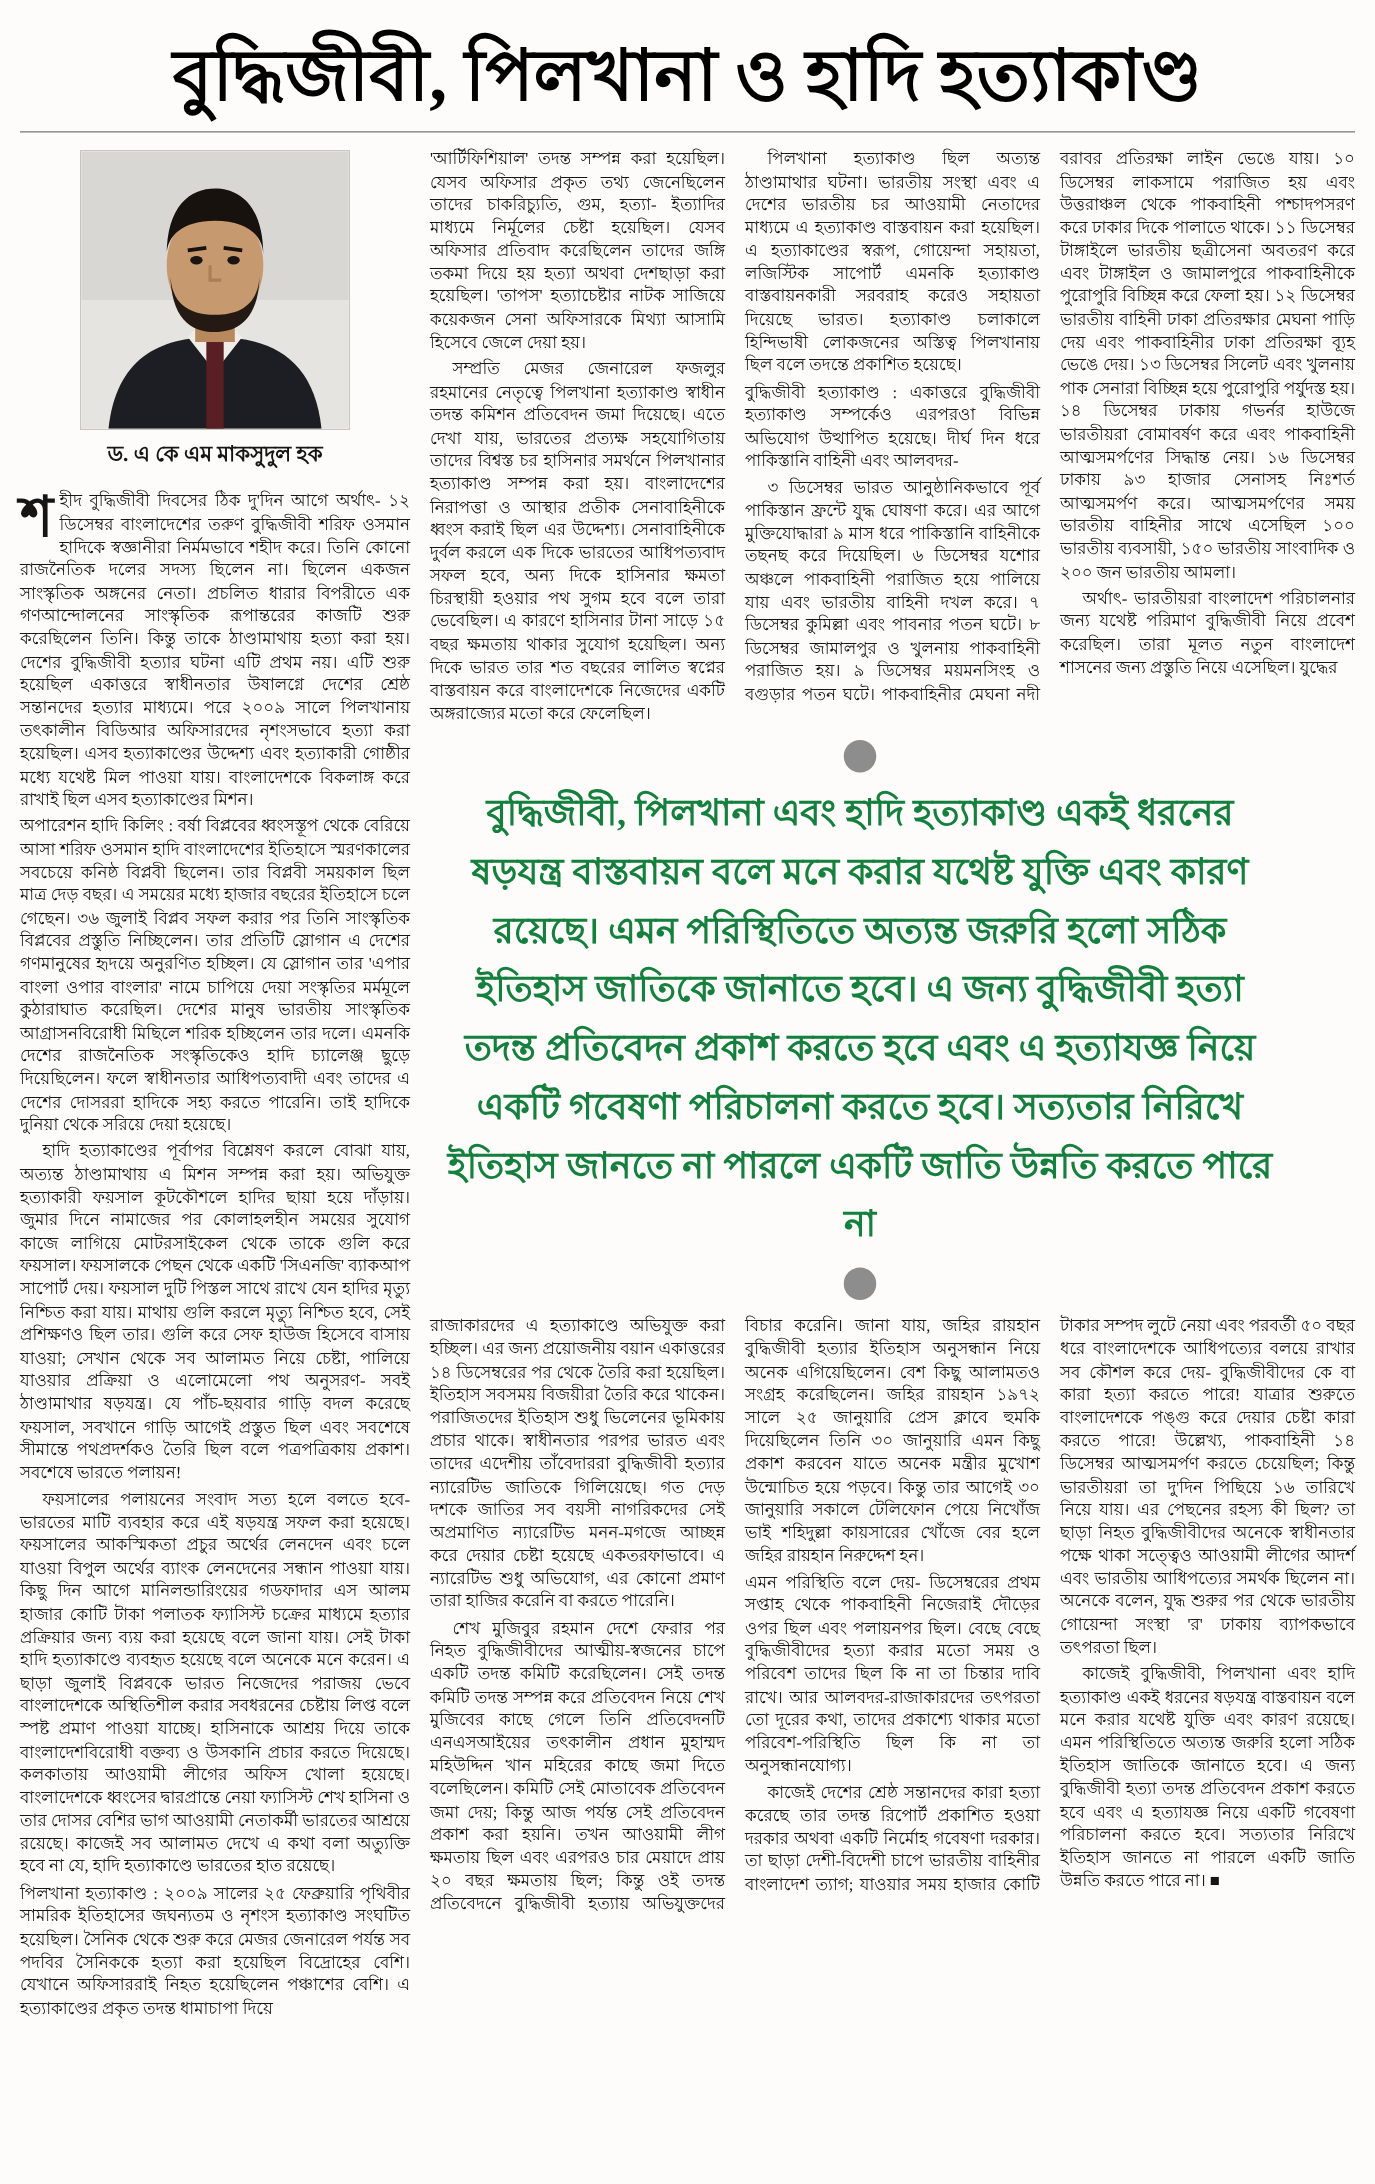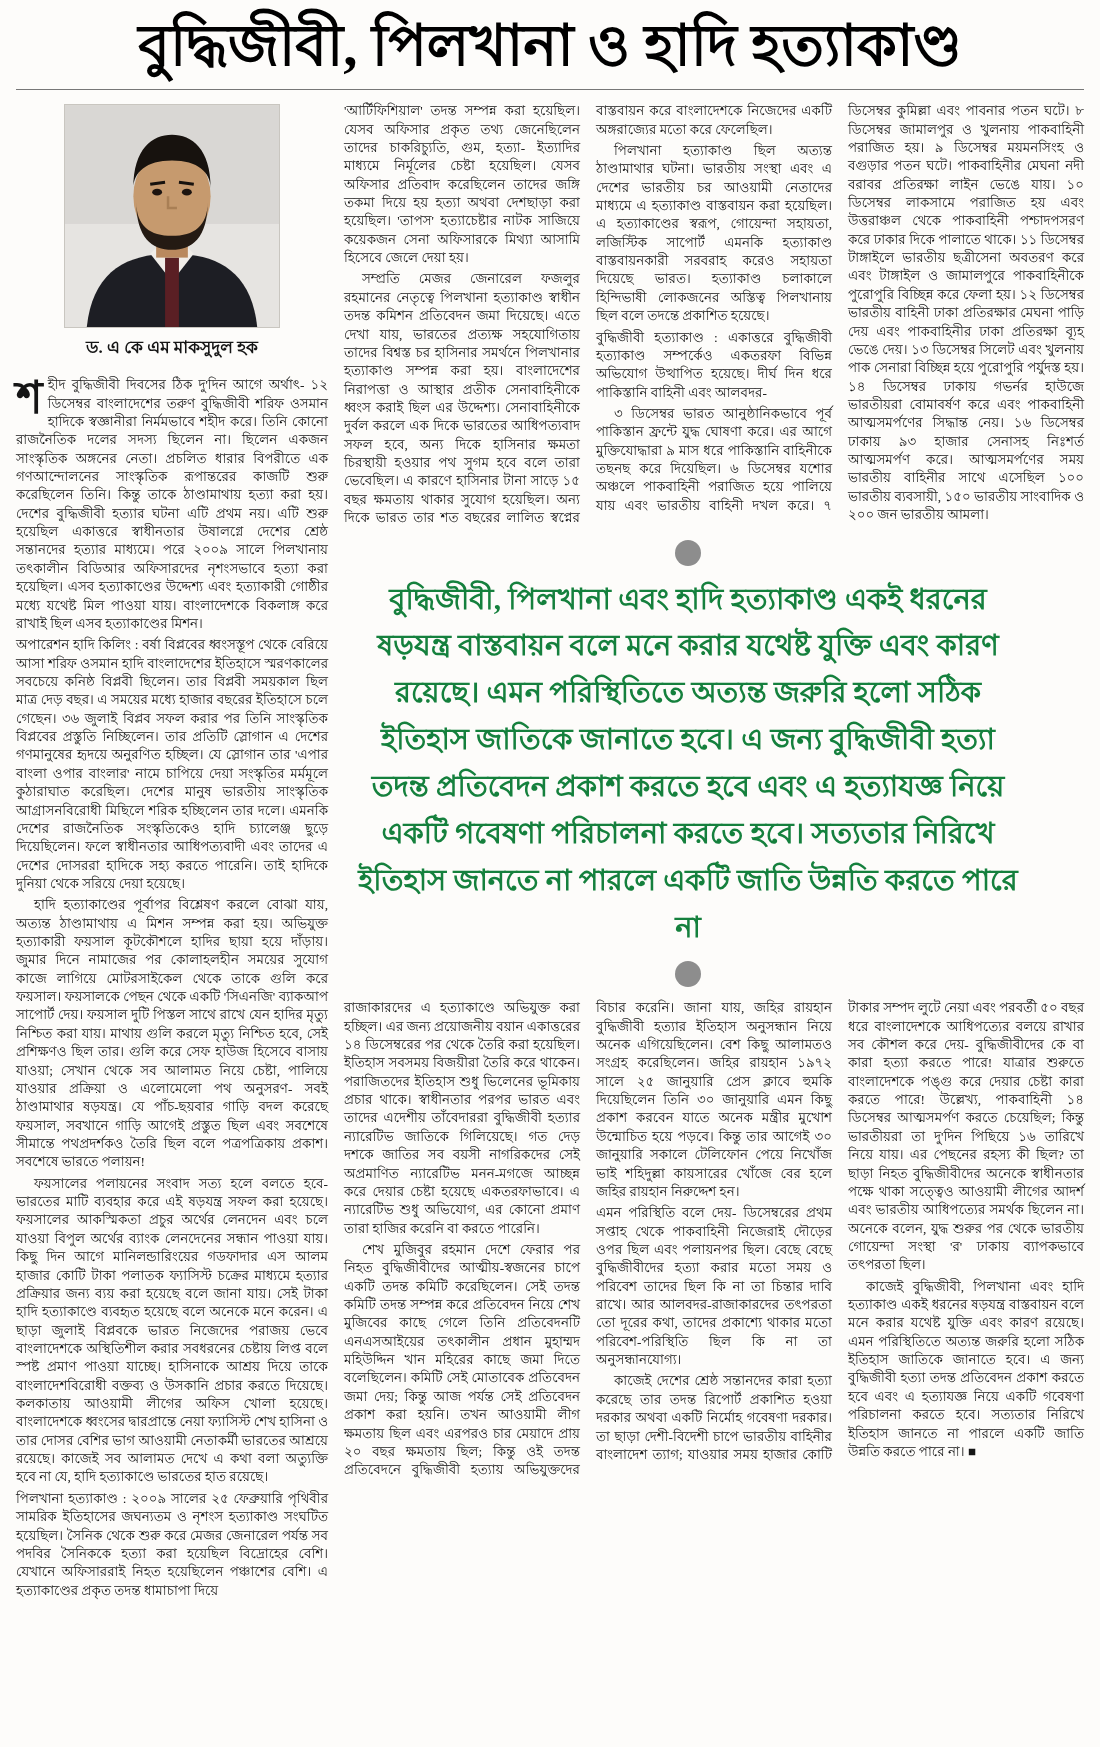--- a/index.html
+++ b/index.html
@@ -1,21 +1,21 @@
 <!DOCTYPE html>
 <html><head>
 <meta charset="utf-8">
 <style>
   * { box-sizing: border-box; }
   html, body { margin: 0; padding: 0; background: #ffffff; }
   .page {
     width: 1100px;
     min-height: 1747px;
     margin: 0 auto;
-    padding: 10px 16px 18px;
+    padding: 26px 16px 18px;
     background: #fdfcfa;
     font-family: "Liberation Serif", "DejaVu Serif", serif;
     color: #151515;
   }
   .headline {
     font-size: 57px;
     font-weight: bold;
     text-align: center;
     line-height: 1.18;
     margin: 2px 0 10px;
@@ -138,22 +138,23 @@
 
       <p class="flush"><span class="subhead">পিলখানা হত্যাকাণ্ড :</span> <span>২০০৯ সালের ২৫ ফেব্রুয়ারি পৃথিবীর সামরিক ইতিহাসের জঘন্যতম ও নৃশংস হত্যাকাণ্ড সংঘটিত হয়েছিল। সৈনিক থেকে শুরু করে মেজর জেনারেল পর্যন্ত সব পদবির সৈনিককে হত্যা করা হয়েছিল বিদ্রোহের বেশি। যেখানে অফিসাররাই নিহত হয়েছিলেন পঞ্চাশের বেশি। এ হত্যাকাণ্ডের প্রকৃত তদন্ত ধামাচাপা দিয়ে</span></p>
     </div>
 
     <div class="col-right">
 
       <div class="cols3 bodytext">
         <p class="flush"><span>'আর্টিফিশিয়াল' তদন্ত সম্পন্ন করা হয়েছিল। যেসব অফিসার প্রকৃত তথ্য জেনেছিলেন তাদের চাকরিচ্যুতি, গুম, হত্যা- ইত্যাদির মাধ্যমে নির্মূলের চেষ্টা হয়েছিল। যেসব অফিসার প্রতিবাদ করেছিলেন তাদের জঙ্গি তকমা দিয়ে হয় হত্যা অথবা দেশছাড়া করা হয়েছিল। 'তাপস' হত্যাচেষ্টার নাটক সাজিয়ে কয়েকজন সেনা অফিসারকে মিথ্যা আসামি হিসেবে জেলে দেয়া হয়।</span></p>
         <p><span>সম্প্রতি মেজর জেনারেল ফজলুর রহমানের নেতৃত্বে পিলখানা হত্যাকাণ্ড স্বাধীন তদন্ত কমিশন প্রতিবেদন জমা দিয়েছে। এতে দেখা যায়, ভারতের প্রত্যক্ষ সহযোগিতায় তাদের বিশ্বস্ত চর হাসিনার সমর্থনে পিলখানার হত্যাকাণ্ড সম্পন্ন করা হয়। বাংলাদেশের নিরাপত্তা ও আস্থার প্রতীক সেনাবাহিনীকে ধ্বংস করাই ছিল এর উদ্দেশ্য। সেনাবাহিনীকে দুর্বল করলে এক দিকে ভারতের আধিপত্যবাদ সফল হবে, অন্য দিকে হাসিনার ক্ষমতা চিরস্থায়ী হওয়ার পথ সুগম হবে বলে তারা ভেবেছিল। এ কারণে হাসিনার টানা সাড়ে ১৫ বছর ক্ষমতায় থাকার সুযোগ হয়েছিল। অন্য দিকে ভারত তার শত বছরের লালিত স্বপ্নের বাস্তবায়ন করে বাংলাদেশকে নিজেদের একটি অঙ্গরাজ্যের মতো করে ফেলেছিল।</span></p>
         <p><span>পিলখানা হত্যাকাণ্ড ছিল অত্যন্ত ঠাণ্ডামাথার ঘটনা। ভারতীয় সংস্থা এবং এ দেশের ভারতীয় চর আওয়ামী নেতাদের মাধ্যমে এ হত্যাকাণ্ড বাস্তবায়ন করা হয়েছিল। এ হত্যাকাণ্ডের স্বরূপ, গোয়েন্দা সহায়তা, লজিস্টিক সাপোর্ট এমনকি হত্যাকাণ্ড বাস্তবায়নকারী সরবরাহ করেও সহায়তা দিয়েছে ভারত। হত্যাকাণ্ড চলাকালে হিন্দিভাষী লোকজনের অস্তিত্ব পিলখানায় ছিল বলে তদন্তে প্রকাশিত হয়েছে।</span></p>
-        <p class="flush"><span class="subhead">বুদ্ধিজীবী হত্যাকাণ্ড :</span> <span>একাত্তরে বুদ্ধিজীবী হত্যাকাণ্ড সম্পর্কেও একতরফা বিভিন্ন অভিযোগ উত্থাপিত হয়েছে। দীর্ঘ দিন ধরে পাকিস্তানি বাহিনী এবং আলবদর-</span></p>
+        <p class="flush"><span class="subhead">বুদ্ধিজীবী হত্যাকাণ্ড :</span> <span>একাত্তরে বুদ্ধিজীবী হত্যাকাণ্ড সম্পর্কেও এরপরওা বিভিন্ন অভিযোগ উত্থাপিত হয়েছে। দীর্ঘ দিন ধরে পাকিস্তানি বাহিনী এবং আলবদর-</span></p>
         <p><span>৩ ডিসেম্বর ভারত আনুষ্ঠানিকভাবে পূর্ব পাকিস্তান ফ্রন্টে যুদ্ধ ঘোষণা করে। এর আগে মুক্তিযোদ্ধারা ৯ মাস ধরে পাকিস্তানি বাহিনীকে তছনছ করে দিয়েছিল। ৬ ডিসেম্বর যশোর অঞ্চলে পাকবাহিনী পরাজিত হয়ে পালিয়ে যায় এবং ভারতীয় বাহিনী দখল করে। ৭ ডিসেম্বর কুমিল্লা এবং পাবনার পতন ঘটে। ৮ ডিসেম্বর জামালপুর ও খুলনায় পাকবাহিনী পরাজিত হয়। ৯ ডিসেম্বর ময়মনসিংহ ও বগুড়ার পতন ঘটে। পাকবাহিনীর মেঘনা নদী বরাবর প্রতিরক্ষা লাইন ভেঙে যায়। ১০ ডিসেম্বর লাকসামে পরাজিত হয় এবং উত্তরাঞ্চল থেকে পাকবাহিনী পশ্চাদপসরণ করে ঢাকার দিকে পালাতে থাকে। ১১ ডিসেম্বর টাঙ্গাইলে ভারতীয় ছত্রীসেনা অবতরণ করে এবং টাঙ্গাইল ও জামালপুরে পাকবাহিনীকে পুরোপুরি বিচ্ছিন্ন করে ফেলা হয়। ১২ ডিসেম্বর ভারতীয় বাহিনী ঢাকা প্রতিরক্ষার মেঘনা পাড়ি দেয় এবং পাকবাহিনীর ঢাকা প্রতিরক্ষা ব্যূহ ভেঙে দেয়। ১৩ ডিসেম্বর সিলেট এবং খুলনায় পাক সেনারা বিচ্ছিন্ন হয়ে পুরোপুরি পর্যুদস্ত হয়। ১৪ ডিসেম্বর ঢাকায় গভর্নর হাউজে ভারতীয়রা বোমাবর্ষণ করে এবং পাকবাহিনী আত্মসমর্পণের সিদ্ধান্ত নেয়। ১৬ ডিসেম্বর ঢাকায় ৯৩ হাজার সেনাসহ নিঃশর্ত আত্মসমর্পণ করে। আত্মসমর্পণের সময় ভারতীয় বাহিনীর সাথে এসেছিল ১০০ ভারতীয় ব্যবসায়ী, ১৫০ ভারতীয় সাংবাদিক ও ২০০ জন ভারতীয় আমলা।</span></p>
+        <p><span>অর্থাৎ- ভারতীয়রা বাংলাদেশ পরিচালনার জন্য যথেষ্ট পরিমাণ বুদ্ধিজীবী নিয়ে প্রবেশ করেছিল। তারা মূলত নতুন বাংলাদেশ শাসনের জন্য প্রস্তুতি নিয়ে এসেছিল। যুদ্ধের</span></p>
       </div>
 
       <div class="pullquote-wrap">
         <div class="pq-dot"></div>
         <div class="pullquote">বুদ্ধিজীবী, পিলখানা এবং হাদি হত্যাকাণ্ড একই ধরনের ষড়যন্ত্র বাস্তবায়ন বলে মনে করার যথেষ্ট যুক্তি এবং কারণ রয়েছে। এমন পরিস্থিতিতে অত্যন্ত জরুরি হলো সঠিক ইতিহাস জাতিকে জানাতে হবে। এ জন্য বুদ্ধিজীবী হত্যা তদন্ত প্রতিবেদন প্রকাশ করতে হবে এবং এ হত্যাযজ্ঞ নিয়ে একটি গবেষণা পরিচালনা করতে হবে। সত্যতার নিরিখে ইতিহাস জানতে না পারলে একটি জাতি উন্নতি করতে পারে না</div>
         <div class="pq-dot bottom"></div>
       </div>
 
       <div class="cols3 bodytext">
         <p class="flush"><span>রাজাকারদের এ হত্যাকাণ্ডে অভিযুক্ত করা হচ্ছিল। এর জন্য প্রয়োজনীয় বয়ান একাত্তরের ১৪ ডিসেম্বরের পর থেকে তৈরি করা হয়েছিল। ইতিহাস সবসময় বিজয়ীরা তৈরি করে থাকেন। পরাজিতদের ইতিহাস শুধু ভিলেনের ভূমিকায় প্রচার থাকে। স্বাধীনতার পরপর ভারত এবং তাদের এদেশীয় তাঁবেদাররা বুদ্ধিজীবী হত্যার ন্যারেটিভ জাতিকে গিলিয়েছে। গত দেড় দশকে জাতির সব বয়সী নাগরিকদের সেই অপ্রমাণিত ন্যারেটিভ মনন-মগজে আচ্ছন্ন করে দেয়ার চেষ্টা হয়েছে একতরফাভাবে। এ ন্যারেটিভ শুধু অভিযোগ, এর কোনো প্রমাণ তারা হাজির করেনি বা করতে পারেনি।</span></p>

